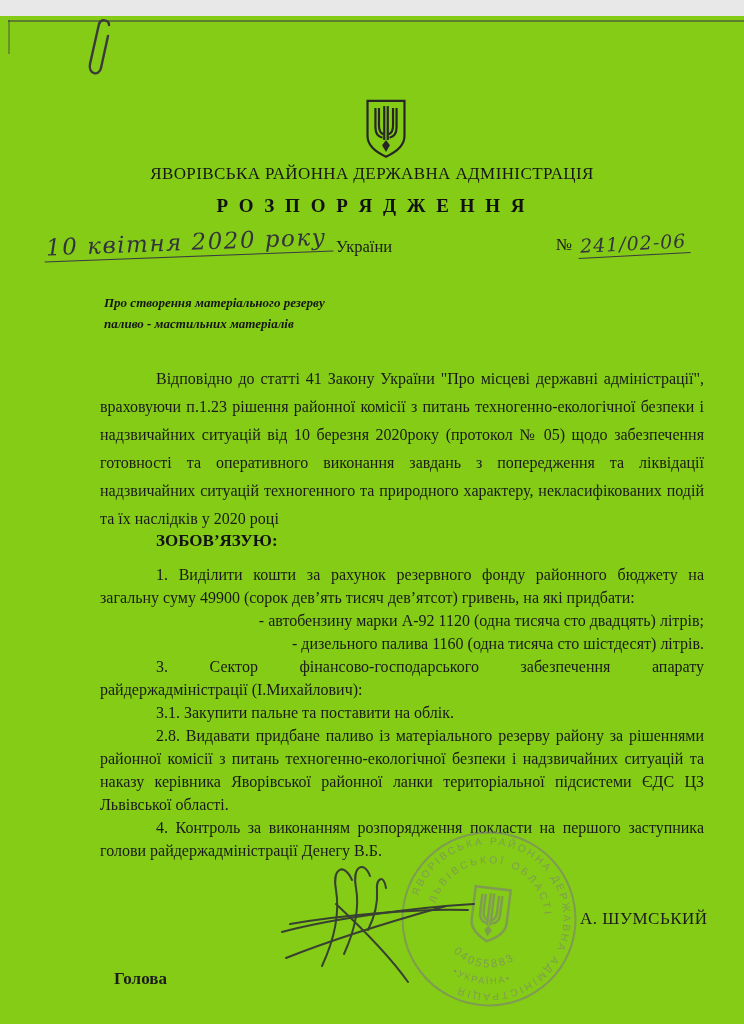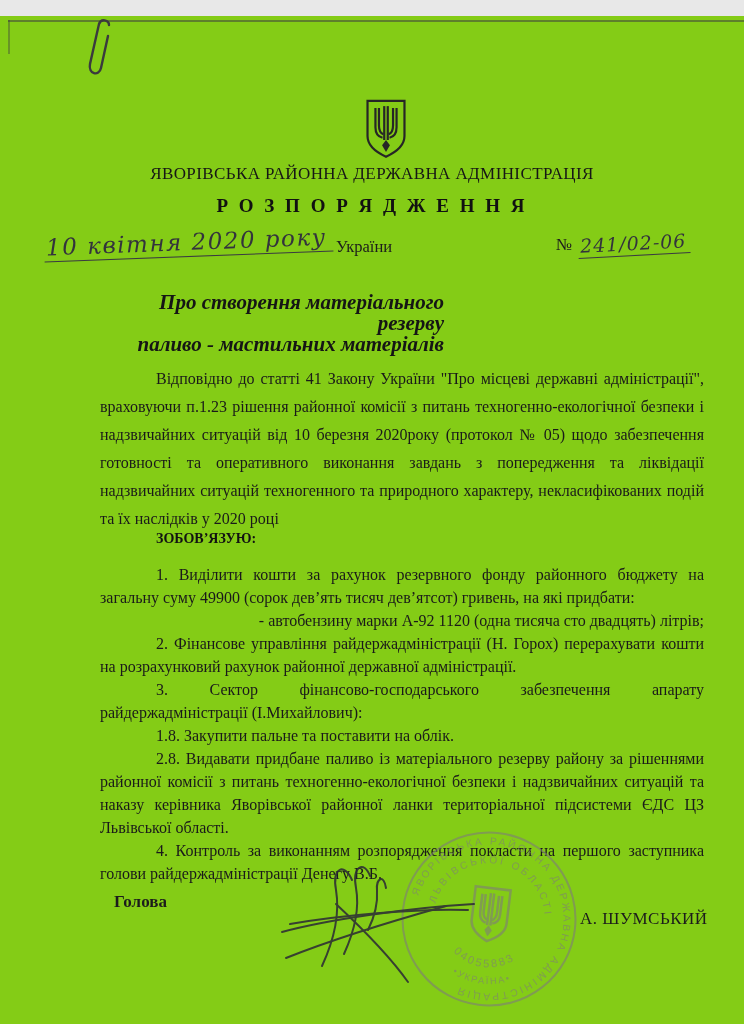--- a/index.html
+++ b/index.html
@@ -30,31 +30,31 @@
   }
   .place { position:absolute; left:336px; top:221px; font-size:16.5px; }
   .number-block { position:absolute; left:556px; top:216px; white-space:nowrap; }
   .number-prefix { font-size:17px; }
   .number-hand {
     display:inline-block; font-size:19px; letter-spacing:1px; margin-left:6px;
     border-bottom:1.4px solid #3a3a42; padding:0 4px 1px 2px; transform:rotate(-3deg);
   }
   .subject {
     position:absolute; left:104px; top:276px; width:340px;
-    font-weight:bold; font-style:italic; font-size:21px; line-height:21px; color:#151515;text-align:right;
+    font-weight:bold; font-style:italic; font-size:13px; line-height:21px; color:#151515;
   }
   .bodytext { position:absolute; left:100px; width:604px; font-size:16px; color:#1a1a1a; }
   .preamble { top:349px; line-height:28px; text-align:justify; text-indent:56px; }
-  .obligate { position:absolute; left:156px; top:515px; font-size:14px; font-weight:bold; color:#121212; }
+  .obligate { position:absolute; left:156px; top:515px; font-size:17px; font-weight:bold; color:#121212; }
   .items { top:547px; line-height:23px; }
   .items p { text-align:justify; text-indent:56px; }
   .items p.dash { text-align:right; text-indent:28px; }
   .items p.spread { text-align:justify; text-align-last:justify; text-indent:56px; }
   .items p.noindent { text-align:left; text-indent:0; }
-  .sig-position { position:absolute; left:114px; top:876px; font-size:17px; font-weight:bold; }
+  .sig-position { position:absolute; left:114px; top:953px; font-size:17px; font-weight:bold; }
   .sig-name { position:absolute; left:580px; top:893px; font-size:17px; font-weight:normal; letter-spacing:.5px; }
   .stamp { position:absolute; left:396px; top:810px; width:186px; height:186px; opacity:.62; transform:rotate(7deg); z-index:1; }
   .signature-svg { position:absolute; left:276px; top:842px; z-index:2; }
 </style>
 </head>
 <body>
 
 <div class="page">
 
   <div class="scan-edge-top"></div>
@@ -91,24 +91,24 @@
     <div>паливо - мастильних матеріалів</div>
   </div>
 
   <div class="bodytext preamble">Відповідно до статті 41 Закону України "Про місцеві державні адміністрації", враховуючи п.1.23 рішення районної комісії з питань техногенно-екологічної безпеки і надзвичайних ситуацій від 10 березня 2020року (протокол № 05) щодо забезпечення готовності та оперативного виконання завдань з попередження та ліквідації надзвичайних ситуацій техногенного та природного характеру, некласифікованих подій та їх наслідків у 2020 році</div>
 
   <div class="obligate">ЗОБОВ’ЯЗУЮ:</div>
 
   <div class="bodytext items">
     <p>1. Виділити кошти за рахунок резервного фонду районного бюджету на загальну суму 49900  (сорок дев’ять тисяч дев’ятсот) гривень, на які придбати:</p>
     <p class="dash">- автобензину марки А-92 1120 (одна тисяча сто двадцять) літрів;</p>
-    <p>2. Фінансове управління райдержадміністрації (Н. Горох) перерахувати кошти на розрахунковий рахунок районної державної адміністрації.</p>
+    <p class="dash">- дизельного палива 1160 (одна тисяча сто шістдесят) літрів.</p>
     <p class="spread">3. Сектор фінансово-господарського забезпечення апарату</p>
     <p class="noindent">райдержадміністрації (І.Михайлович):</p>
-    <p>1.8. Закупити пальне та поставити на облік.</p>
+    <p>3.1. Закупити пальне та поставити на облік.</p>
     <p>2.8. Видавати придбане паливо  із матеріального резерву району за рішеннями районної комісії з питань техногенно-екологічної безпеки і надзвичайних ситуацій та наказу  керівника Яворівської районної ланки територіальної підсистеми  ЄДС ЦЗ Львівської області.</p>
     <p>4. Контроль за виконанням розпорядження покласти на першого заступника голови райдержадміністрації Денегу В.Б.</p>
   </div>
 
   <div class="sig-position">Голова</div>
   <div class="sig-name">А. ШУМСЬКИЙ</div>
 
   <svg class="stamp" viewBox="0 0 200 200">
     <defs>
       <path id="outerCW" d="M100,100 m-80,0 a80,80 0 1,1 160,0 a80,80 0 1,1 -160,0"></path>

